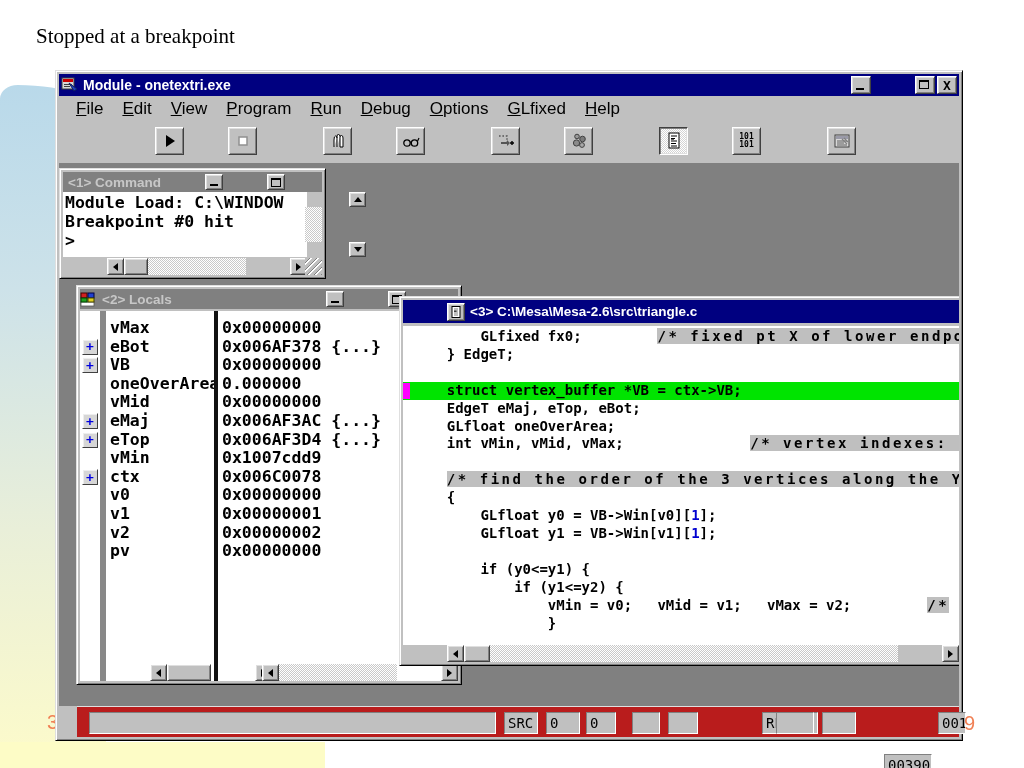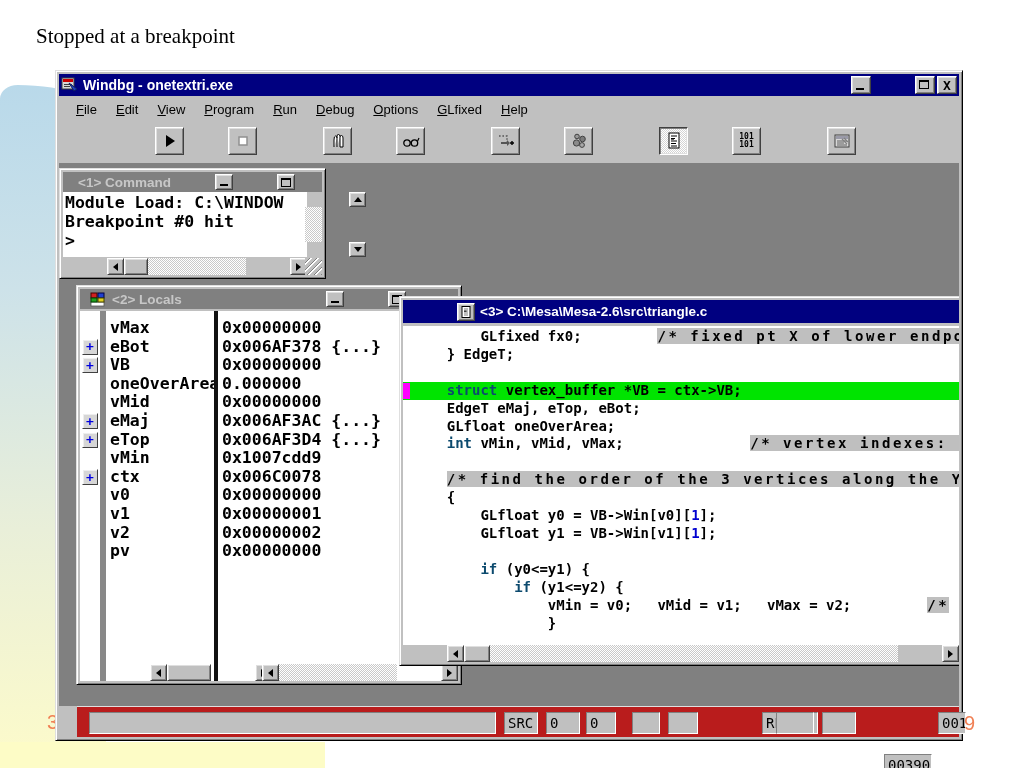--- a/index.html
+++ b/index.html
@@ -36,21 +36,21 @@
   .title-bar .tlabel { margin-left:4px; white-space:nowrap; overflow:hidden; }
   .tb-buttons { margin-left:auto; display:flex; gap:0; }
   .tb-btn { width:20px; height:18px; position:relative; }
   .tb-btn.gap { margin-left:2px; }
   .g-min { position:absolute; left:4px; bottom:3px; width:8px; height:2px; background:#000; }
   .g-max { position:absolute; left:3px; top:3px; width:10px; height:9px; border:1px solid #000; border-top-width:2px; }
   .g-close { font-weight:bold; font-size:13px; color:#000; line-height:1;
     font-family:"DejaVu Sans Mono", monospace; }
 
   .menu-bar { position:absolute; left:3px; top:27px; right:3px; height:22px; background:#c0c0c0;
-    display:flex; align-items:center; padding-left:8px; font-size:13px; color:#000; }
+    display:flex; align-items:center; padding-left:8px; font-size:17px; color:#000; }
   .menu-item { display:inline-block; padding:2px 10px 2px 9px; }
   .menu-item::first-letter { text-decoration:underline; }
 
   .toolbar { position:absolute; left:3px; top:49px; right:3px; height:43px; background:#c0c0c0;
     display:flex; align-items:flex-start; padding-left:52px; padding-top:7px; }
   .tgroup { display:flex; }
   .tgroup + .tgroup { margin-left:22px; }
   .tool-btn { width:29px; height:28px; }
   .tool-btn svg { display:block; }
   .tool-btn.pressed { border-color:#404040 #fff #fff #404040;
@@ -60,21 +60,21 @@
     background-size:2px 2px; }
   .asm-txt { font-family:"DejaVu Sans Mono", monospace; font-size:8px; font-weight:bold;
     line-height:8px; color:#000; text-align:center; }
 
   .mdi { position:absolute; left:3px; top:92px; right:3px; bottom:34px; background:#808080;
     overflow:hidden; }
 
   
   .child { position:absolute; }
   .ctitle { position:absolute; left:3px; top:3px; right:3px; height:20px; display:flex;
-    align-items:center; padding:0 10px; font-weight:bold; font-size:13.5px; white-space:nowrap; overflow:hidden; }
+    align-items:center; padding:0 0; font-weight:bold; font-size:13.5px; white-space:nowrap; overflow:hidden; }
   .ctitle.inactive { background:#808080; color:#c7c7c7; }
   .ctitle.active { background:#000080; color:#fff; }
   .ctitle .clabel { margin-left:5px; }
   .cbtn { width:18px; height:16px; position:relative; flex:none; }
 
   
   #command-win { left:0px; top:5px; width:267px; height:111px; z-index:1; }
   .cmd-content { position:absolute; left:3px; top:23px; width:244px; height:65px; background:#fff;
     overflow:hidden; padding:1px 2px; }
   .cmd-line { font-family:"DejaVu Sans Mono", monospace; font-weight:bold; font-size:16.5px;
@@ -120,21 +120,21 @@
   
   #source-win { left:340px; top:133px; width:564px; height:370px; z-index:3; }
   #source-win .ctitle { height:23px; }
   .doc-btn { width:18px; height:18px; flex:none; }
   .src-content { position:absolute; left:3px; top:29px; right:3px; bottom:20px; background:#fff;
     overflow:hidden; padding:2px 0 0 10px; }
   .code-line { font-family:"DejaVu Sans Mono", monospace; font-weight:bold; font-size:14px;
     line-height:17.9px; min-height:17.9px; white-space:pre; color:#000; position:relative; }
   .code-line.hl { background:#00e400; margin-left:-10px; padding-left:10px; }
   .bp-marker { position:absolute; left:0; top:1px; bottom:1px; width:7px; background:#ff00ff; }
-  .k { color:#0c4a6e; }
+  .k { color:#000000; }
   .u { color:#0000d0; }
   .c { background:#bfbfbf; letter-spacing:2.55px; }
   #src-hscroll { left:3px; bottom:3px; right:3px; position:absolute; }
 
   
   .status-bar { position:absolute; left:21px; right:3px; bottom:3px; height:31px; background:#b91c1c;
     border-top:1px solid #dfdfdf; }
   .spanel { position:absolute; top:5px; height:22px; background:#c0c0c0; border:1px solid;
     border-color:#808080 #fff #fff #808080; font-family:"DejaVu Sans Mono", monospace;
     font-size:14px; line-height:20px; padding-left:3px; color:#000; white-space:nowrap; overflow:hidden; }
@@ -152,21 +152,21 @@
   <div class="main-window frame">
 
     <div class="title-bar">
       <svg width="18" height="16" viewBox="0 0 18 16">
         <rect x="1" y="1" width="12" height="11" fill="#d8d8d8" stroke="#404040"></rect>
         <rect x="2" y="2" width="10" height="3" fill="#cc0000"></rect>
         <rect x="3" y="7" width="8" height="1" fill="#404040"></rect>
         <rect x="3" y="9" width="6" height="1" fill="#404040"></rect>
         <path d="M8 6 L16 12 L13 14 Z" fill="#2040c0" stroke="#102060"></path>
       </svg>
-      <span class="tlabel">Windbg - onetextri.exe</span>
+      <span class="tlabel">Module - onetextri.exe</span>
       <span class="tb-buttons">
         <span class="tb-btn btn95">
             <span class="g-min"></span>
           </span>
         <span class="tb-btn btn95">
             <span class="g-max"></span>
           </span>
         <span class="tb-btn btn95 gap">
             <span class="g-close">X</span>
           </span>

